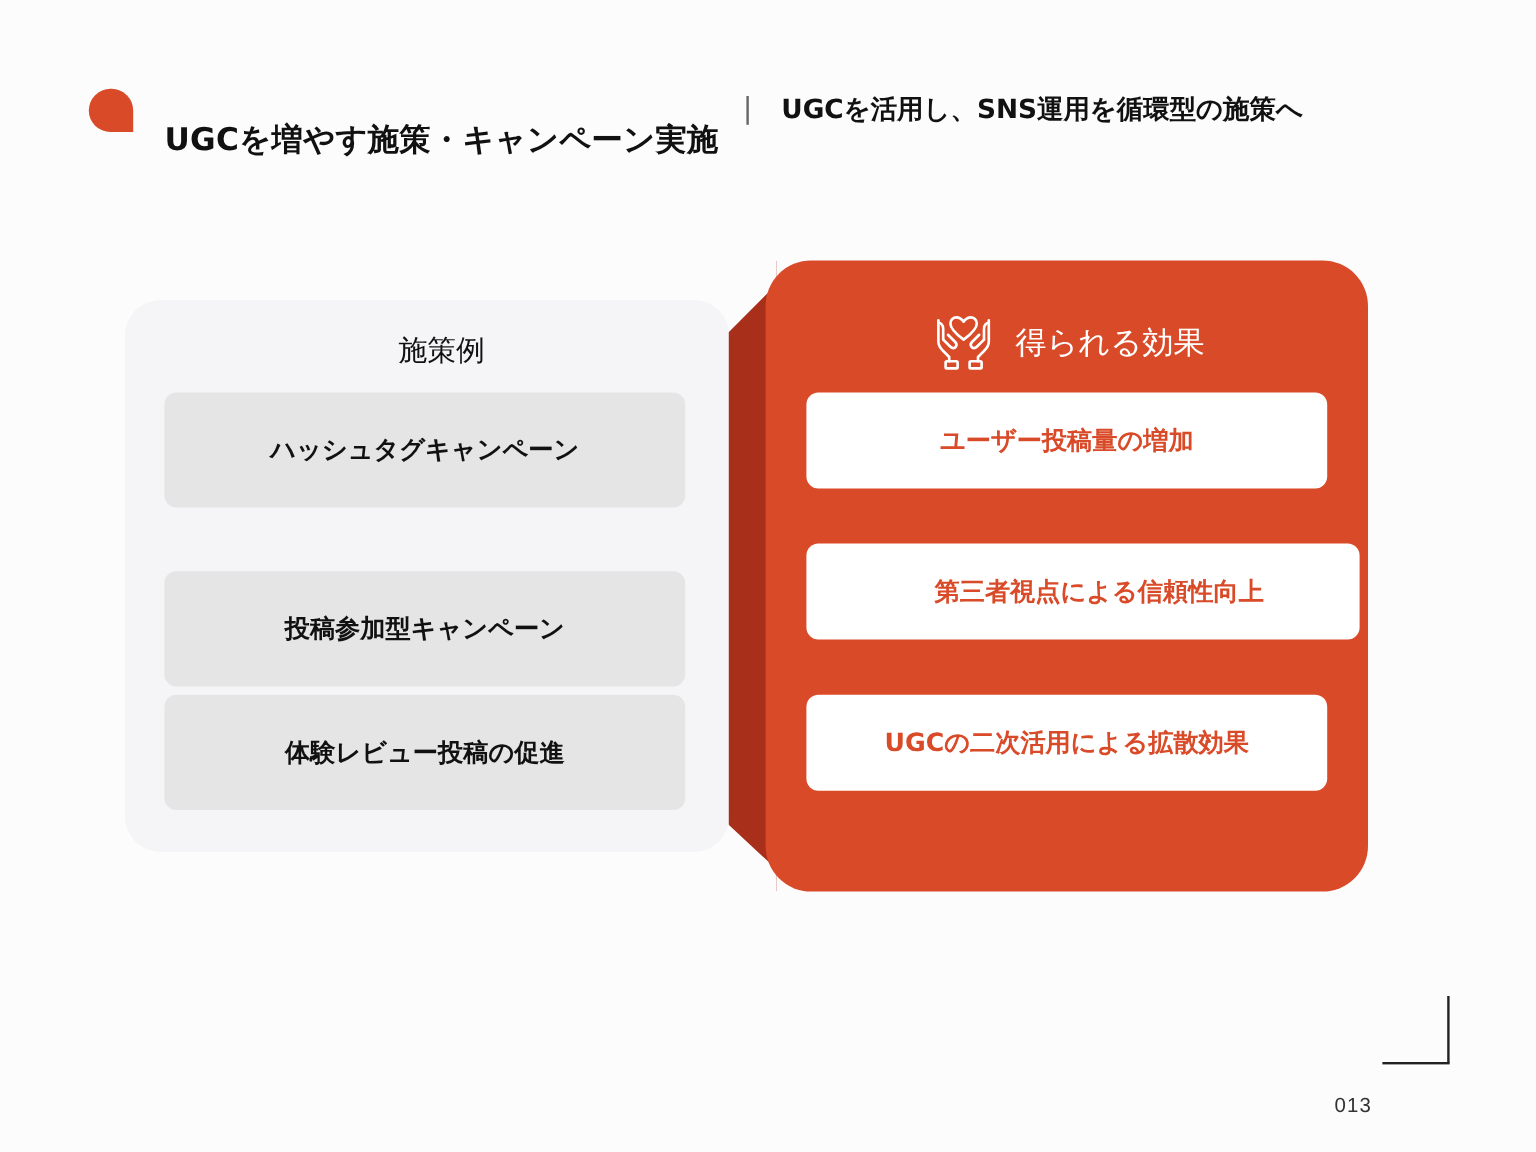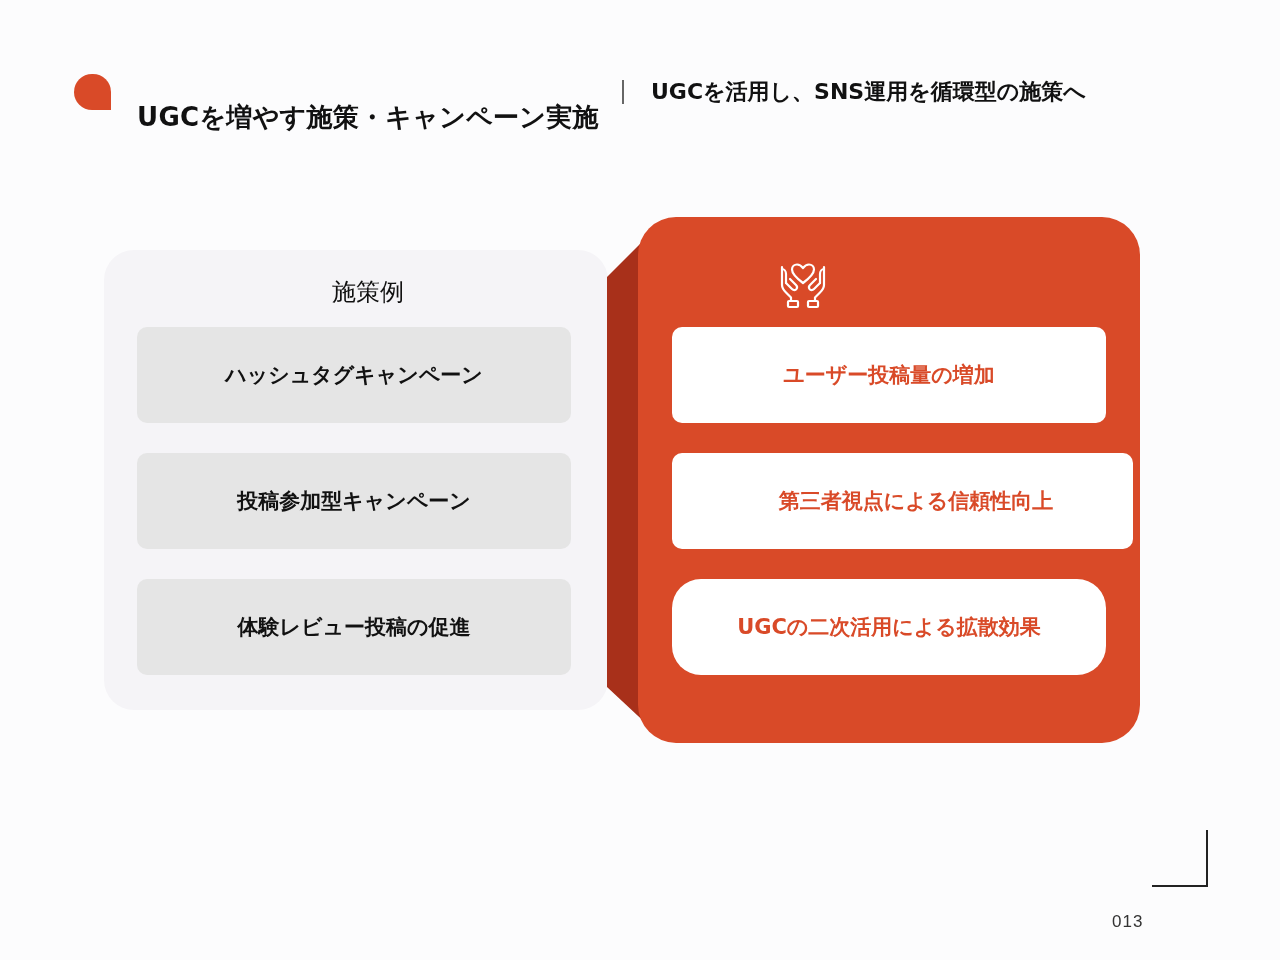--- a/index.html
+++ b/index.html
@@ -44,21 +44,21 @@
   .orange-panel {
     position:absolute; left:638px; top:217px; width:502px; height:526px;
     background:#d94a28; border-radius:38px;
   }
   .right-heading {
     position:absolute; left:778px; top:260px; height:50px; display:flex; align-items:center; gap:18px;
     color:#fff; font-size:26px;
   }
   .right-heading svg { display:block; }
   .white-card {
-    position:absolute; left:672px; width:434px; height:96px; background:#fff; border-radius:10px;
+    position:absolute; left:672px; width:434px; height:80px; background:#fff; border-radius:10px;
     display:flex; align-items:center; justify-content:center;
     font-size:21px; font-weight:bold; color:#d94a28;
   }
 
   .page-num {
     position:absolute; left:1112px; top:912px; font-size:17px; color:#333; letter-spacing:1px;
     font-family:"Liberation Sans",sans-serif;
   }
   .corner-v { position:absolute; left:1206px; top:830px; width:1.5px; height:56px; background:#222; }
   .corner-h { position:absolute; left:1152px; top:885px; width:56px; height:1.5px; background:#222; }
@@ -67,39 +67,40 @@
 <body>
 
 <div class="header-mark"></div>
 <div class="title">UGCを増やす施策・キャンペーン実施</div>
 <div class="divider"></div>
 <div class="subtitle">UGCを活用し、SNS運用を循環型の施策へ</div>
 
 <div class="left-panel"></div>
 <div class="left-heading">施策例</div>
 <div class="gray-card" style="top:327px;">ハッシュタグキャンペーン</div>
-<div class="gray-card" style="top:453px;">投稿参加型キャンペーン</div>
+<div class="gray-card" style="top:476px;">投稿参加型キャンペーン</div>
 <div class="gray-card" style="top:579px;">体験レビュー投稿の促進</div>
 
 <div class="side-strip"></div>
 <div class="orange-panel"></div>
 <div class="right-heading">
   <span>
     <svg width="50" height="48" viewBox="0 0 50 48" fill="none" stroke="#fff" stroke-width="2.2" stroke-linecap="round" stroke-linejoin="round">
       <path d="M25 22 C17 16 14 12 14 8.5 C14 5.5 16.5 3.5 19 3.5 C21.5 3.5 23.5 5 25 7 C26.5 5 28.5 3.5 31 3.5 C33.5 3.5 36 5.5 36 8.5 C36 12 33 16 25 22 Z"></path>
       <path d="M4 6 L4 24 C4 27 5.5 29 8 31.5 L13 36.5 L13 40"></path>
       <path d="M4 8 C6 8 8 10 8 13 L8 22"></path>
       <path d="M8 22 L14 28 C15.5 29.5 17.5 29.5 18.5 28 C19.5 26.5 19 25 18 24 L12 18"></path>
       <rect x="10" y="40" width="10" height="6" rx="1"></rect>
       <path d="M46 6 L46 24 C46 27 44.5 29 42 31.5 L37 36.5 L37 40"></path>
       <path d="M46 8 C44 8 42 10 42 13 L42 22"></path>
       <path d="M42 22 L36 28 C34.5 29.5 32.5 29.5 31.5 28 C30.5 26.5 31 25 32 24 L38 18"></path>
       <rect x="30" y="40" width="10" height="6" rx="1"></rect>
     </svg>
   </span>
+  <span>得られる効果</span>
 </div>
 <div class="white-card" style="top:327px;">ユーザー投稿量の増加</div>
 <div class="white-card" style="top:453px;padding-left:27px;">第三者視点による信頼性向上</div>
-<div class="white-card" style="top:579px;border-radius:29px;">UGCの二次活用による拡散効果</div>
+<div class="white-card" style="top:579px;">UGCの二次活用による拡散効果</div>
 
 <div class="page-num">013</div>
 <div class="corner-v"></div>
 <div class="corner-h"></div>
 
 </body></html>

